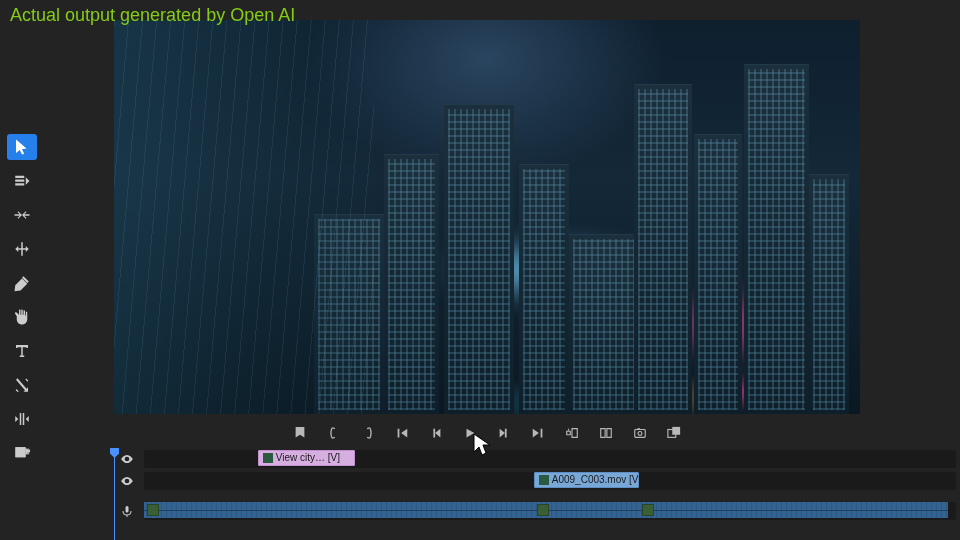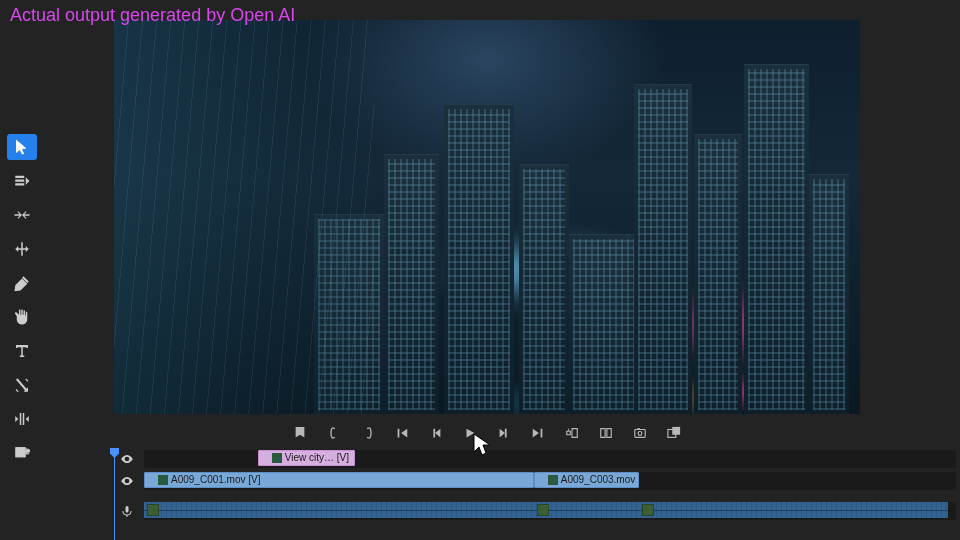--- a/index.html
+++ b/index.html
@@ -10,21 +10,21 @@
     font-family: 'Segoe UI', Arial, sans-serif;
     font-size: 12px;
     color: #ccc;
     overflow: hidden;
     position: relative;
   }
   .caption {
     position: absolute;
     top: 5px;
     left: 10px;
-    color: #d946ef;
+    color: #84cc16;
     font-size: 18px;
     z-index: 100;
   }
   .toolbar {
     position: absolute;
     left: 3px;
     top: 130px;
     width: 38px;
     background: #232323;
     display: flex;
@@ -150,21 +150,21 @@
     height: 18px;
     border-radius: 2px;
   }
   .clip {
     position: absolute;
     top: 0;
     height: 16px;
     border-radius: 1px;
     font-size: 10px;
     line-height: 16px;
-    padding: 0 13px;
+    padding: 0 4px;
     white-space: nowrap;
     overflow: hidden;
     color: #1a1a1a;
     display: flex;
     align-items: center;
     gap: 3px;
   }
   .clip-blue { background: #7aa8d6; border: 1px solid #5d8fc4; }
   .clip-purple { background: #d6aee0; border: 1px solid #c48fd0; }
   .clip-icon {
@@ -389,24 +389,20 @@
       <span>View   city… [V]</span>
     </div>
   </div>
 
   <div class="track-head eye" style="top:24px">
     <svg viewBox="0 0 24 24">
         <path fill="#ccc" d="M12 5C6 5 2 12 2 12s4 7 10 7 10-7 10-7-4-7-10-7zm0 11a4 4 0 110-8 4 4 0 010 8z"></path>
       </svg>
   </div>
   <div class="track-row" style="top:24px">
-    <div class="clip clip-blue" style="left:0%;width:48%">
-      <span class="clip-icon"></span>
-      <span>A009_C001.mov [V]</span>
-    </div>
     <div class="clip clip-blue" style="left:48%;width:13%">
       <span class="clip-icon"></span>
       <span>A009_C003.mov [V]</span>
     </div>
   </div>
 
   <div class="track-head mic" style="top:54px">
     <svg viewBox="0 0 24 24">
         <path fill="#ccc" d="M12 2a3 3 0 00-3 3v7a3 3 0 006 0V5a3 3 0 00-3-3zm7 10a7 7 0 01-14 0H3a9 9 0 008 8.94V24h2v-3.06A9 9 0 0021 12z"></path>
       </svg>

